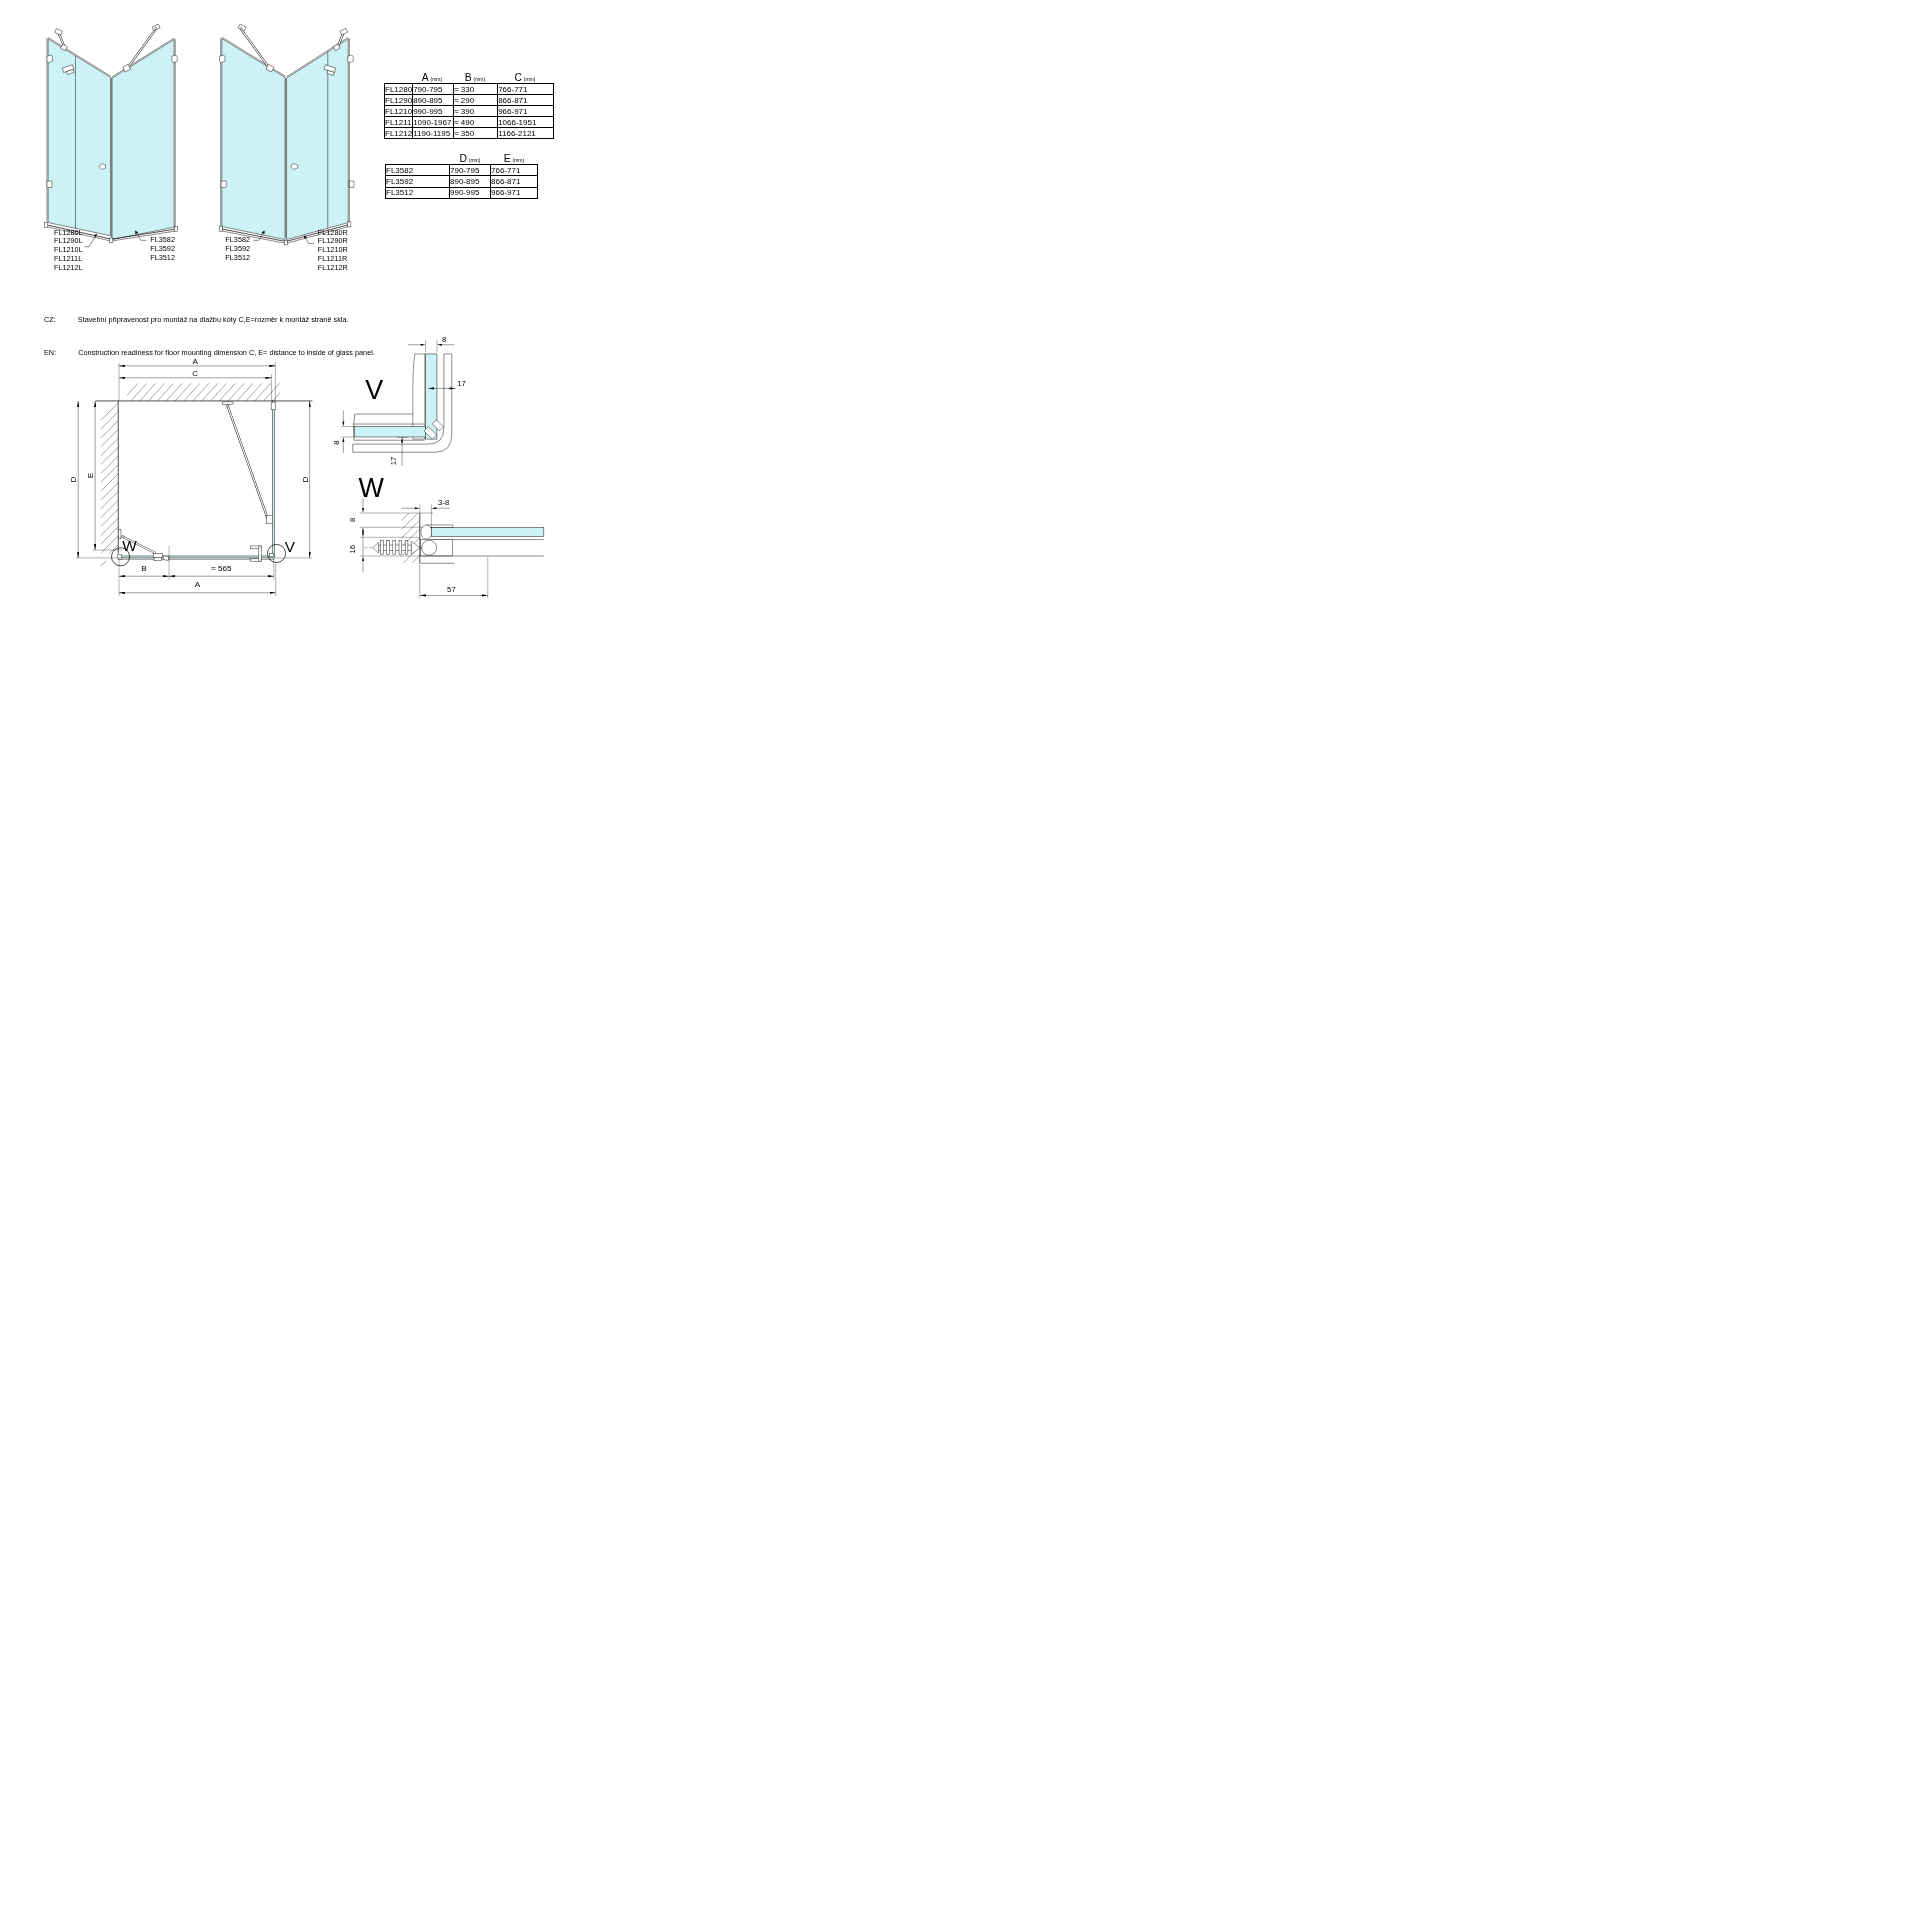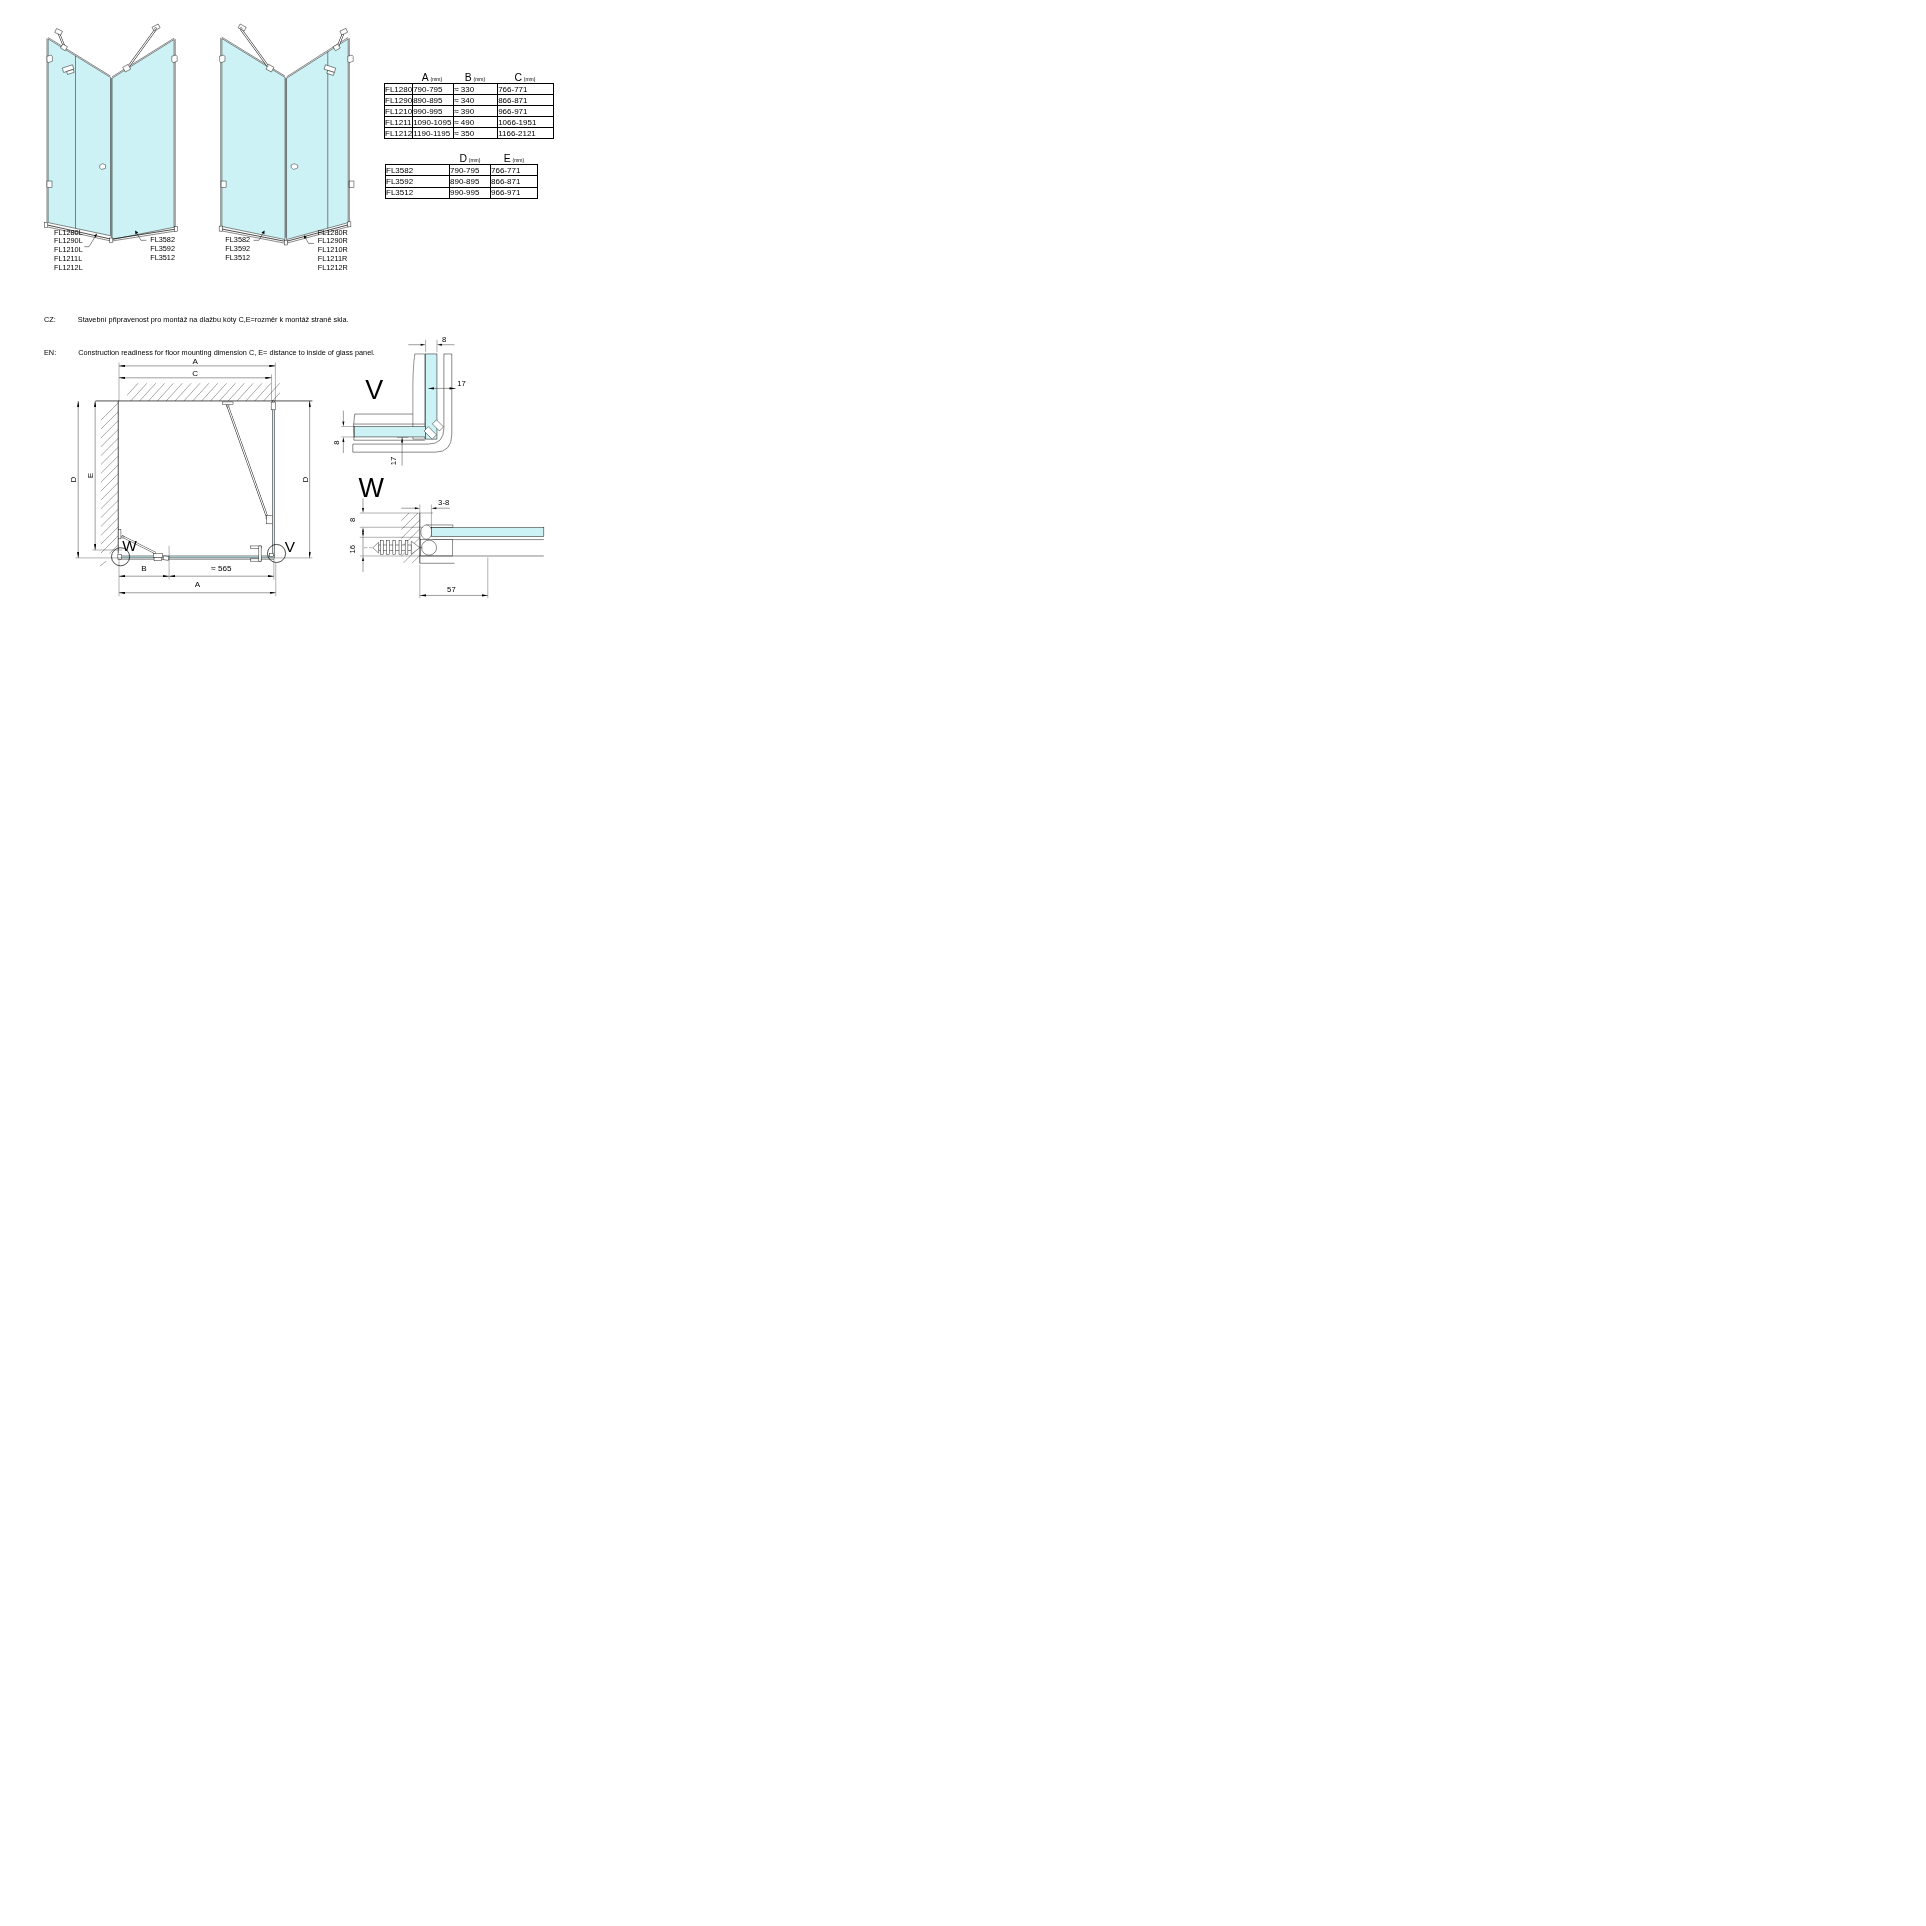--- a/index.html
+++ b/index.html
@@ -408,32 +408,32 @@
   <tbody>
         <tr>
     <td class="codecell">FL1280</td>
     <td>790-795</td>
     <td>≈ 330</td>
     <td>766-771</td>
   </tr>
   <tr>
     <td class="codecell">FL1290</td>
     <td>890-895</td>
-    <td>≈ 340</td>
+    <td>≈ 290</td>
     <td>866-871</td>
   </tr>
   <tr>
     <td class="codecell">FL1210</td>
     <td>990-995</td>
     <td>≈ 390</td>
     <td>966-971</td>
   </tr>
   <tr>
     <td class="codecell">FL1211</td>
-    <td>1090-1095</td>
+    <td>1090-1967</td>
     <td>≈ 490</td>
     <td>1066-1951</td>
   </tr>
   <tr>
     <td class="codecell">FL1212</td>
     <td>1190-1195</td>
     <td>≈ 350</td>
     <td>1166-2121</td>
   </tr>
 </tbody>

